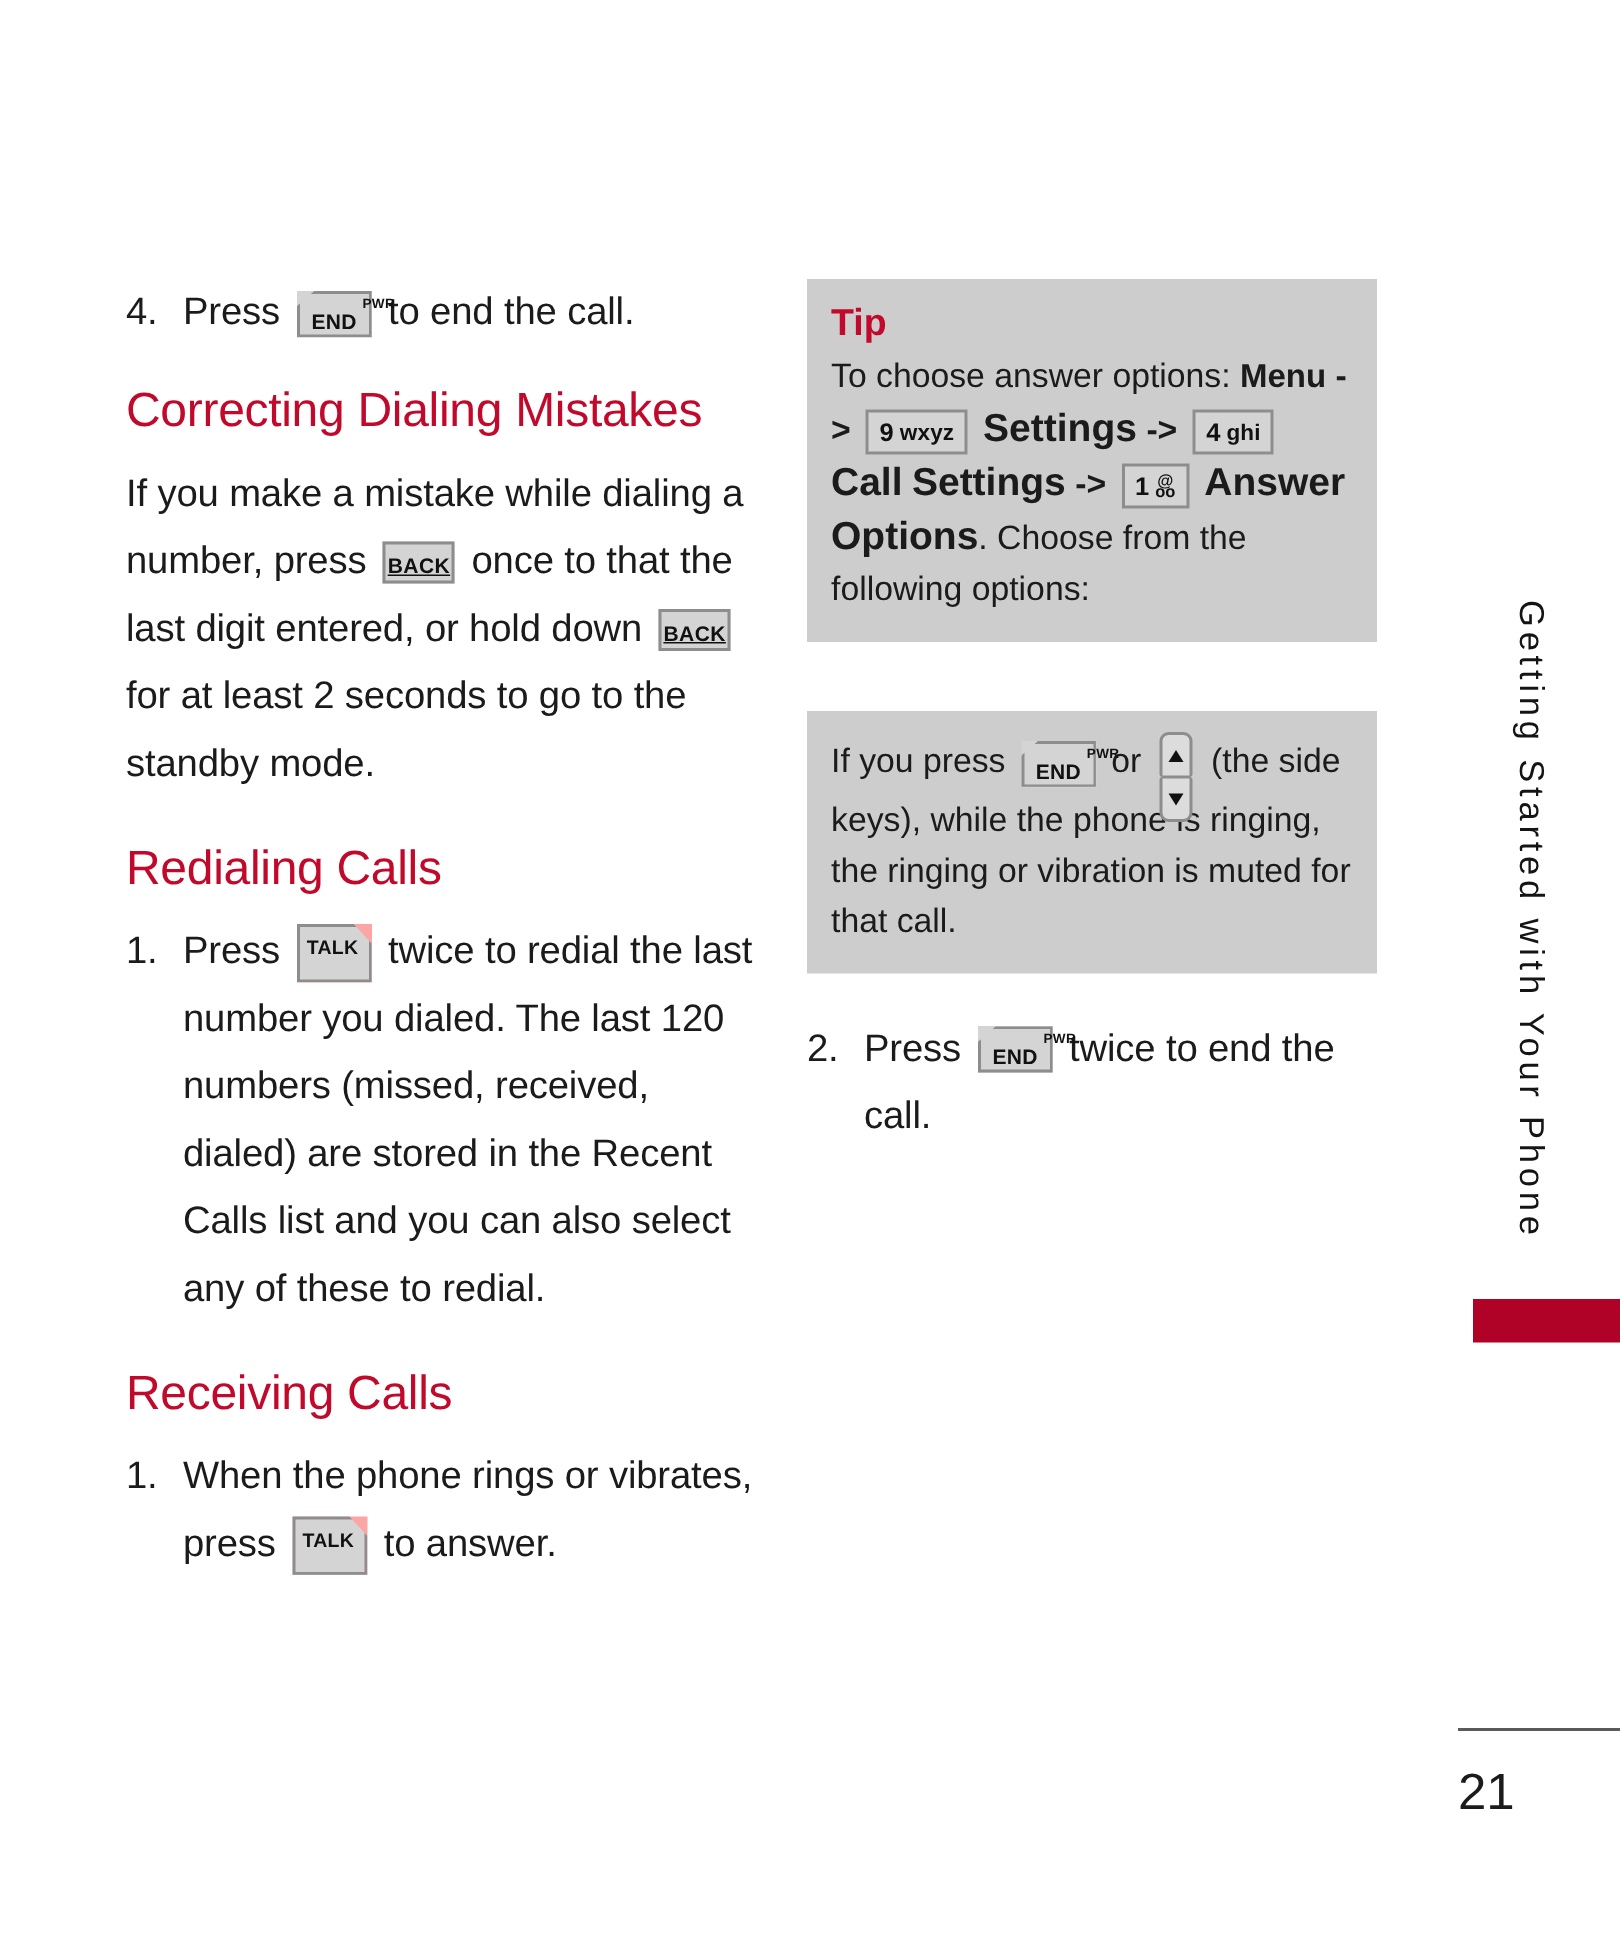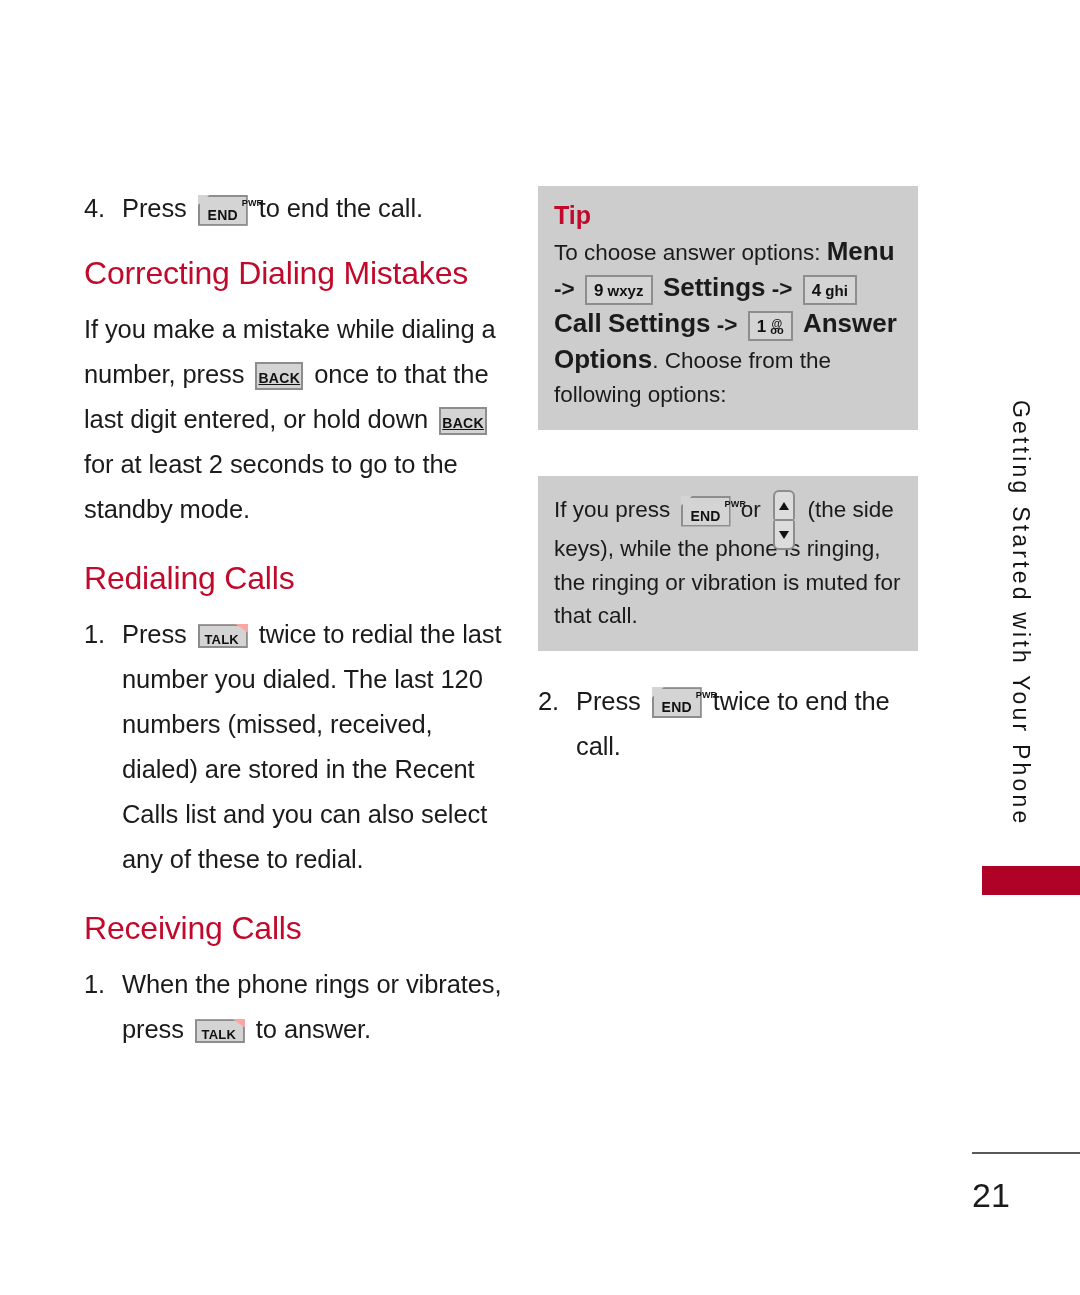--- a/index.html
+++ b/index.html
@@ -123,21 +123,21 @@
   }
   .key-end .k-lbl {
     position: absolute; left: 0; right: 0; top: 4px;
     font-weight: bold; color: #111;
   }
   .key-end .k-lbl .sm { display: block; font-size: 9px; line-height: 9px; letter-spacing: .2px; padding-left: 44px;}
   .key-end .k-lbl .lg { display: block; font-size: 14px; line-height: 15px; letter-spacing: .2px;}
 
   
   .key-talk {
-    width: 50px; height: 24px;
+    width: 50px; height: 39px;
     background: #fca5a5;
     border: none;
     padding: 0;
     text-decoration: underline;
   }
   .key-talk .k-face {
     position: absolute; inset: 0;
     background: #d4d4d4;
     border: 2px solid #8d8d8d;
     -webkit-clip-path: polygon(0 0, 76% 0, 100% 34%, 100% 100%, 0 100%);
@@ -282,21 +282,21 @@
       <span>to answer.</span>
     </div>
   </div>
 
   <div class="col-right">
 
     <div class="callout" id="tip-box">
       <div class="callout-title">Tip</div>
       <div class="callout-body">
         <span>To choose answer options:</span>
-        <span class="b" style="font-size:26px;margin-top:24px;">Menu</span>
+        <span class="b" style="font-size:22px;margin-top:24px;">Menu</span>
         <span class="b">-&gt;</span>
         <span class="key key-num">
           <span class="digit">9</span>
           <span class="sub">wxyz</span>
         </span>
         <span class="b" style="font-size:26px;">Settings</span>
         <span class="b">-&gt;</span>
         <span class="key key-num">
           <span class="digit">4</span>
           <span class="sub">ghi</span>

